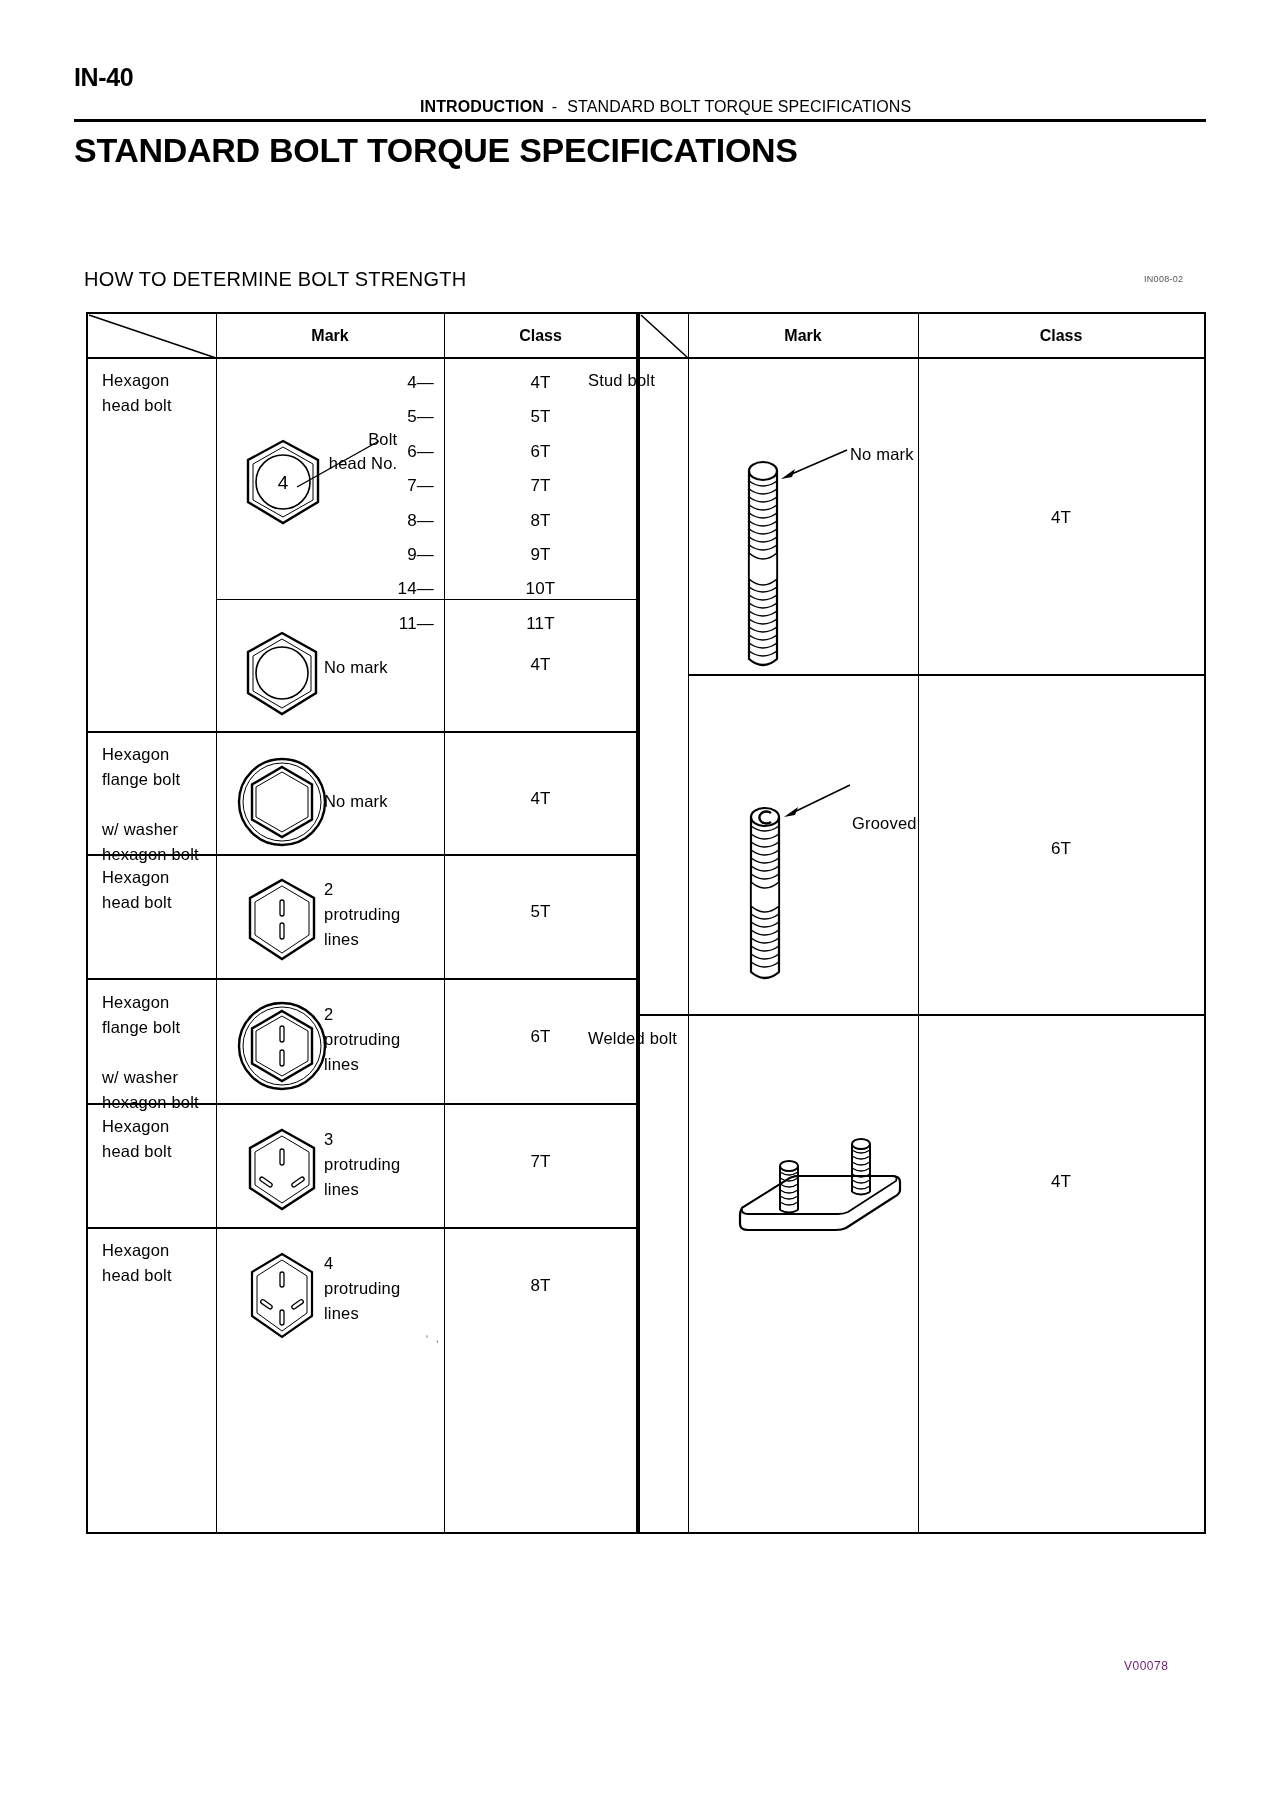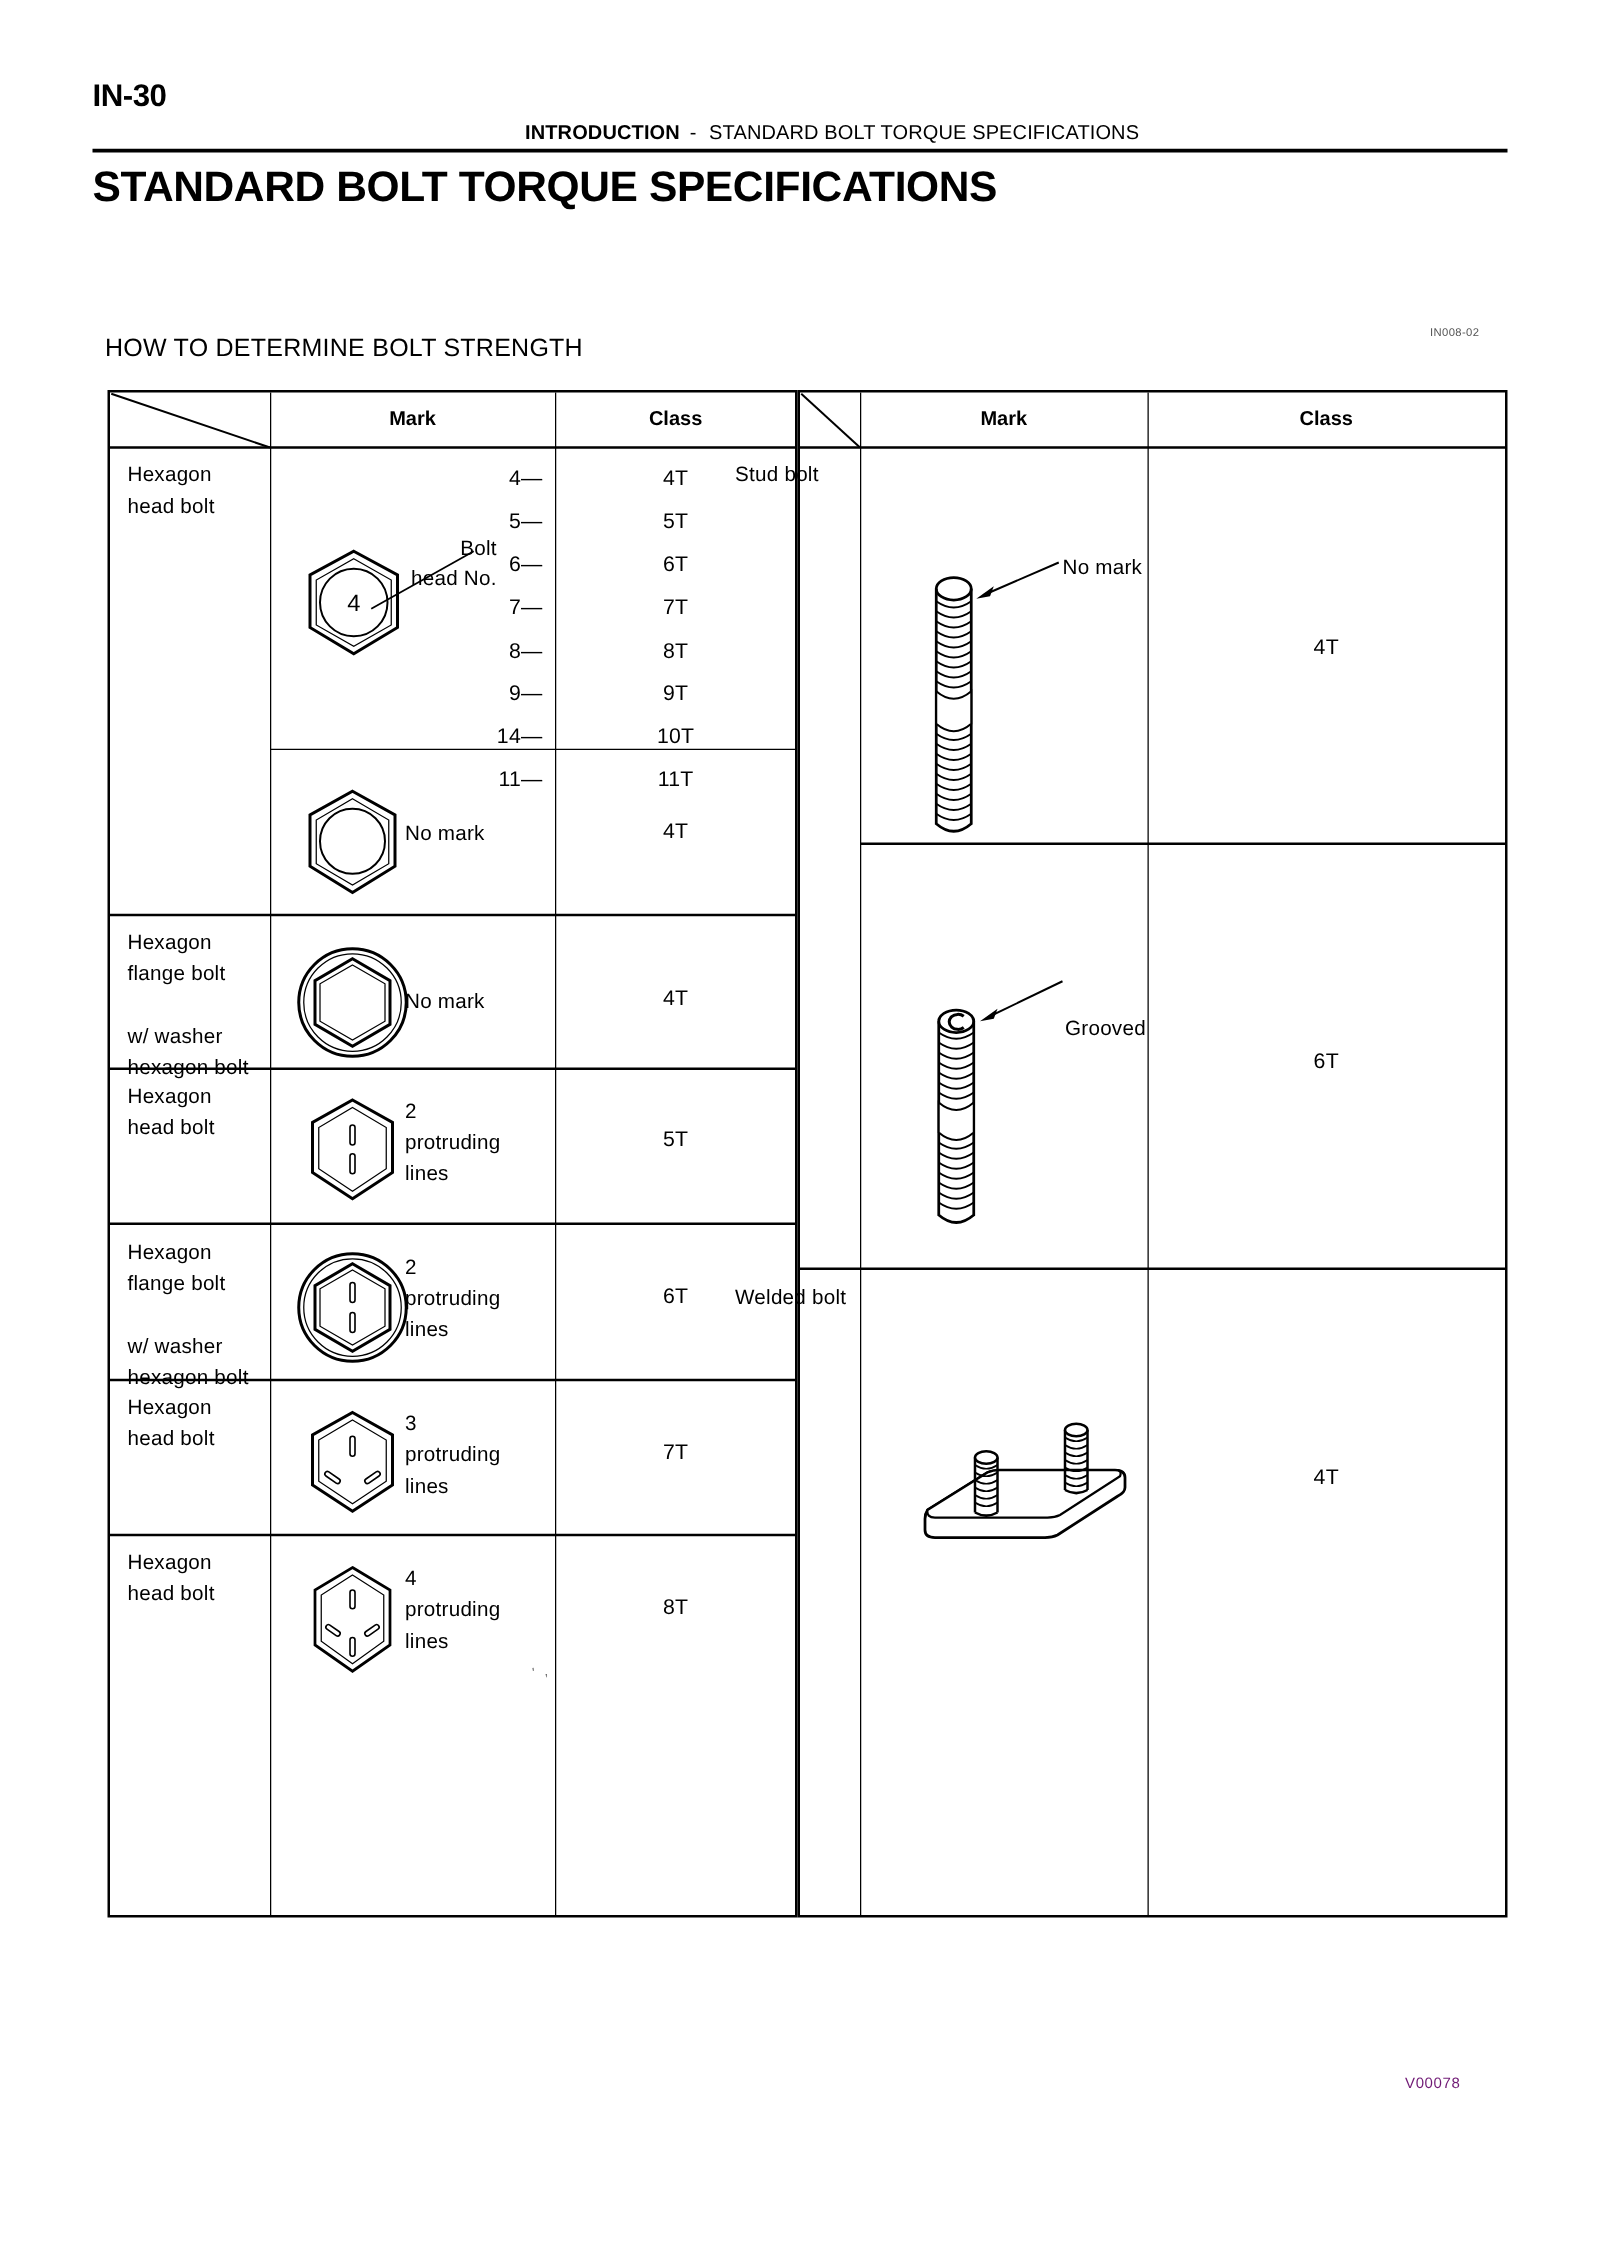--- a/index.html
+++ b/index.html
@@ -65,21 +65,21 @@
     position: absolute;
     left: 84px;
     top: 268px;
     font-size: 20px;
     font-weight: normal;
     letter-spacing: 0.2px;
   }
   .doc-code {
     position: absolute;
     left: 1120px;
-    top: 261px;
+    top: 274px;
     font-size: 9px;
     color: #555;
     letter-spacing: 0.3px;
     padding-left: 24px;
   }
   .footer-code {
     position: absolute;
     left: 1124px;
     top: 1659px;
     font-size: 12px;
@@ -171,21 +171,21 @@
     transform: rotate(-8deg);
     opacity: .75;
     letter-spacing: 2px;
   }
 </style>
 </head>
 <body>
 
 <div class="page">
 
-  <div class="page-num">IN-30</div>
+  <div class="page-num">IN-40</div>
 
   <div class="breadcrumb">
     <span class="bc-section">INTRODUCTION</span><span class="bc-sep">-</span><span>STANDARD BOLT TORQUE SPECIFICATIONS</span>
   </div>
 
   <div class="header-rule"></div>
   <div class="doc-title">STANDARD BOLT TORQUE SPECIFICATIONS</div>
 
   <div class="section-title">HOW TO DETERMINE BOLT STRENGTH</div>
   <div class="doc-code">IN008-02</div>

